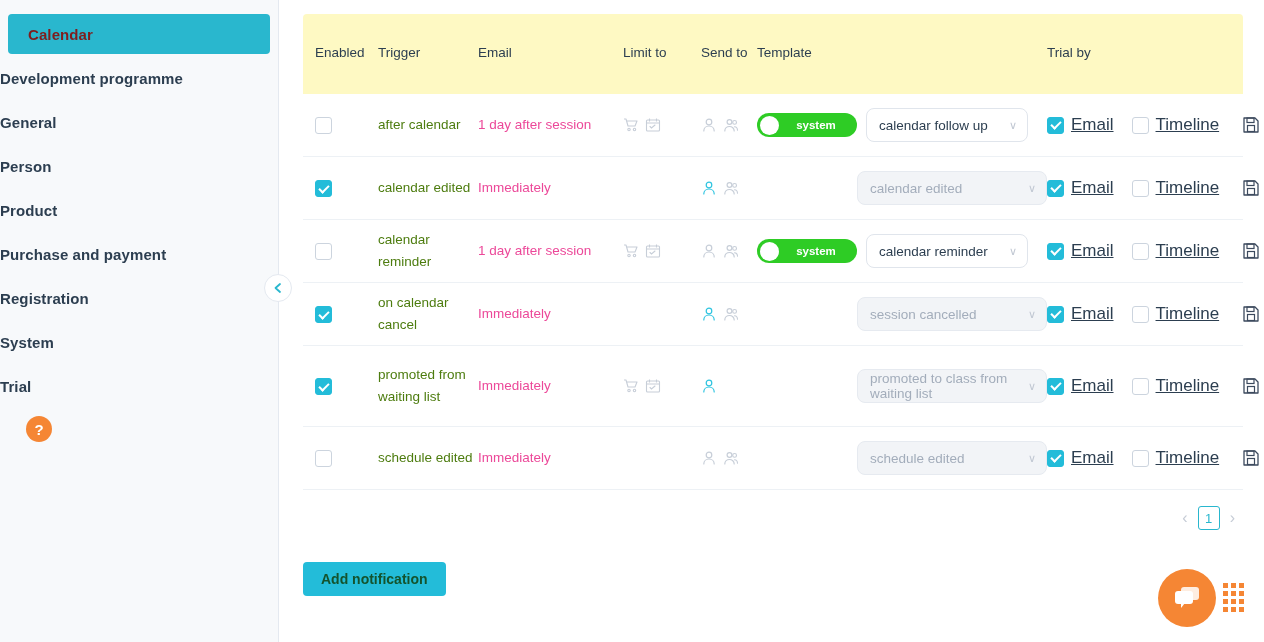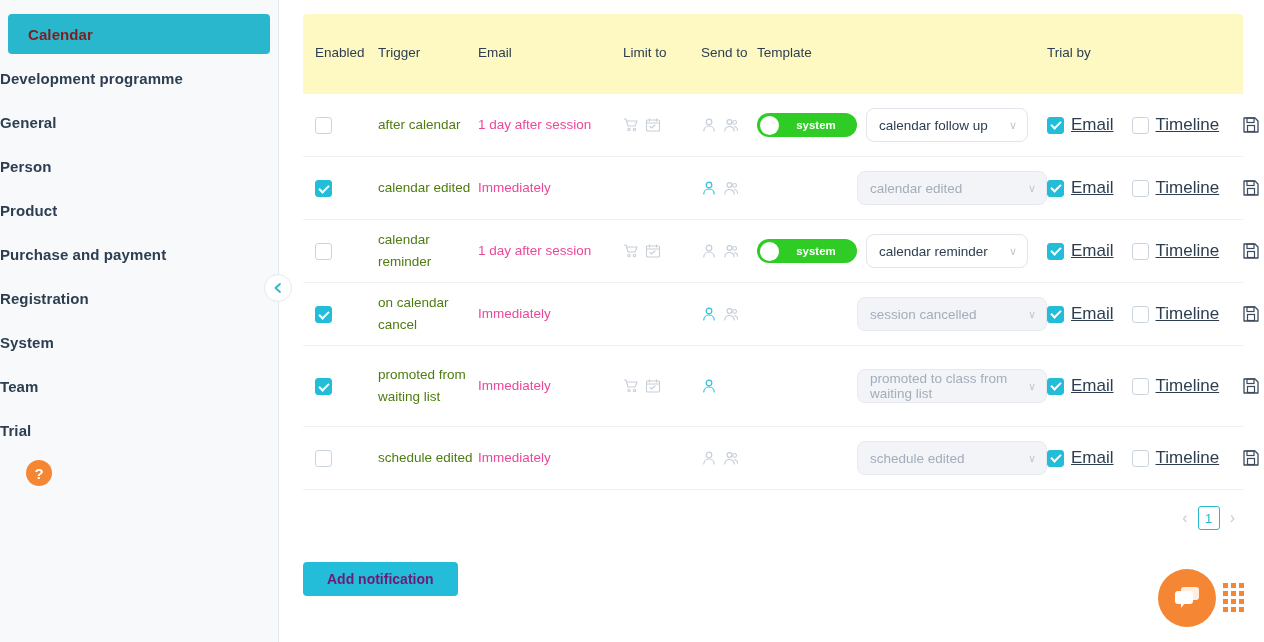--- a/index.html
+++ b/index.html
@@ -156,22 +156,22 @@
   }
   .pg-arrow { color: #c6ccd6; font-size: 16px; cursor: pointer; user-select:none; }
   .pg-num {
     width: 22px; height: 24px; border: 1px solid #29b7ce; border-radius: 3px;
     color: #29b7ce; font-size: 13px;
     display: flex; align-items: center; justify-content: center; cursor: pointer;
   }
 
   #add-btn {
     margin-top: 32px;
-    background: #23bcd9; color: #701a75; border: none; border-radius: 4px;
-    height: 34px; padding: 0 24px; font-size: 14px; font-weight: bold;
+    background: #23bcd9; color: #14532d; border: none; border-radius: 4px;
+    height: 34px; padding: 0 18px; font-size: 14px; font-weight: bold;
     font-family: "Liberation Sans", sans-serif; cursor: pointer;
   }
 
   
   #chat-bubble {
     position: absolute; right: 48px; bottom: 15px;
     width: 58px; height: 58px; border-radius: 50%;
     background: #f58634; cursor: pointer;
     display: flex; align-items: center; justify-content: center;
   }
@@ -205,23 +205,20 @@
           <span>Product</span>
         </div>
         <div class="nav-item">
           <span>Purchase and payment</span>
         </div>
         <div class="nav-item">
           <span>Registration</span>
         </div>
         <div class="nav-item">
           <span>System</span>
-        </div>
-        <div class="nav-item">
-          <span>Team</span>
         </div>
         <div class="nav-item">
           <span>Trial</span>
         </div>
       </div>
     <div class="help-badge">
       <span>?</span>
     </div>
     <div id="collapse-btn">
       <svg width="12" height="12" viewBox="0 0 12 12">

